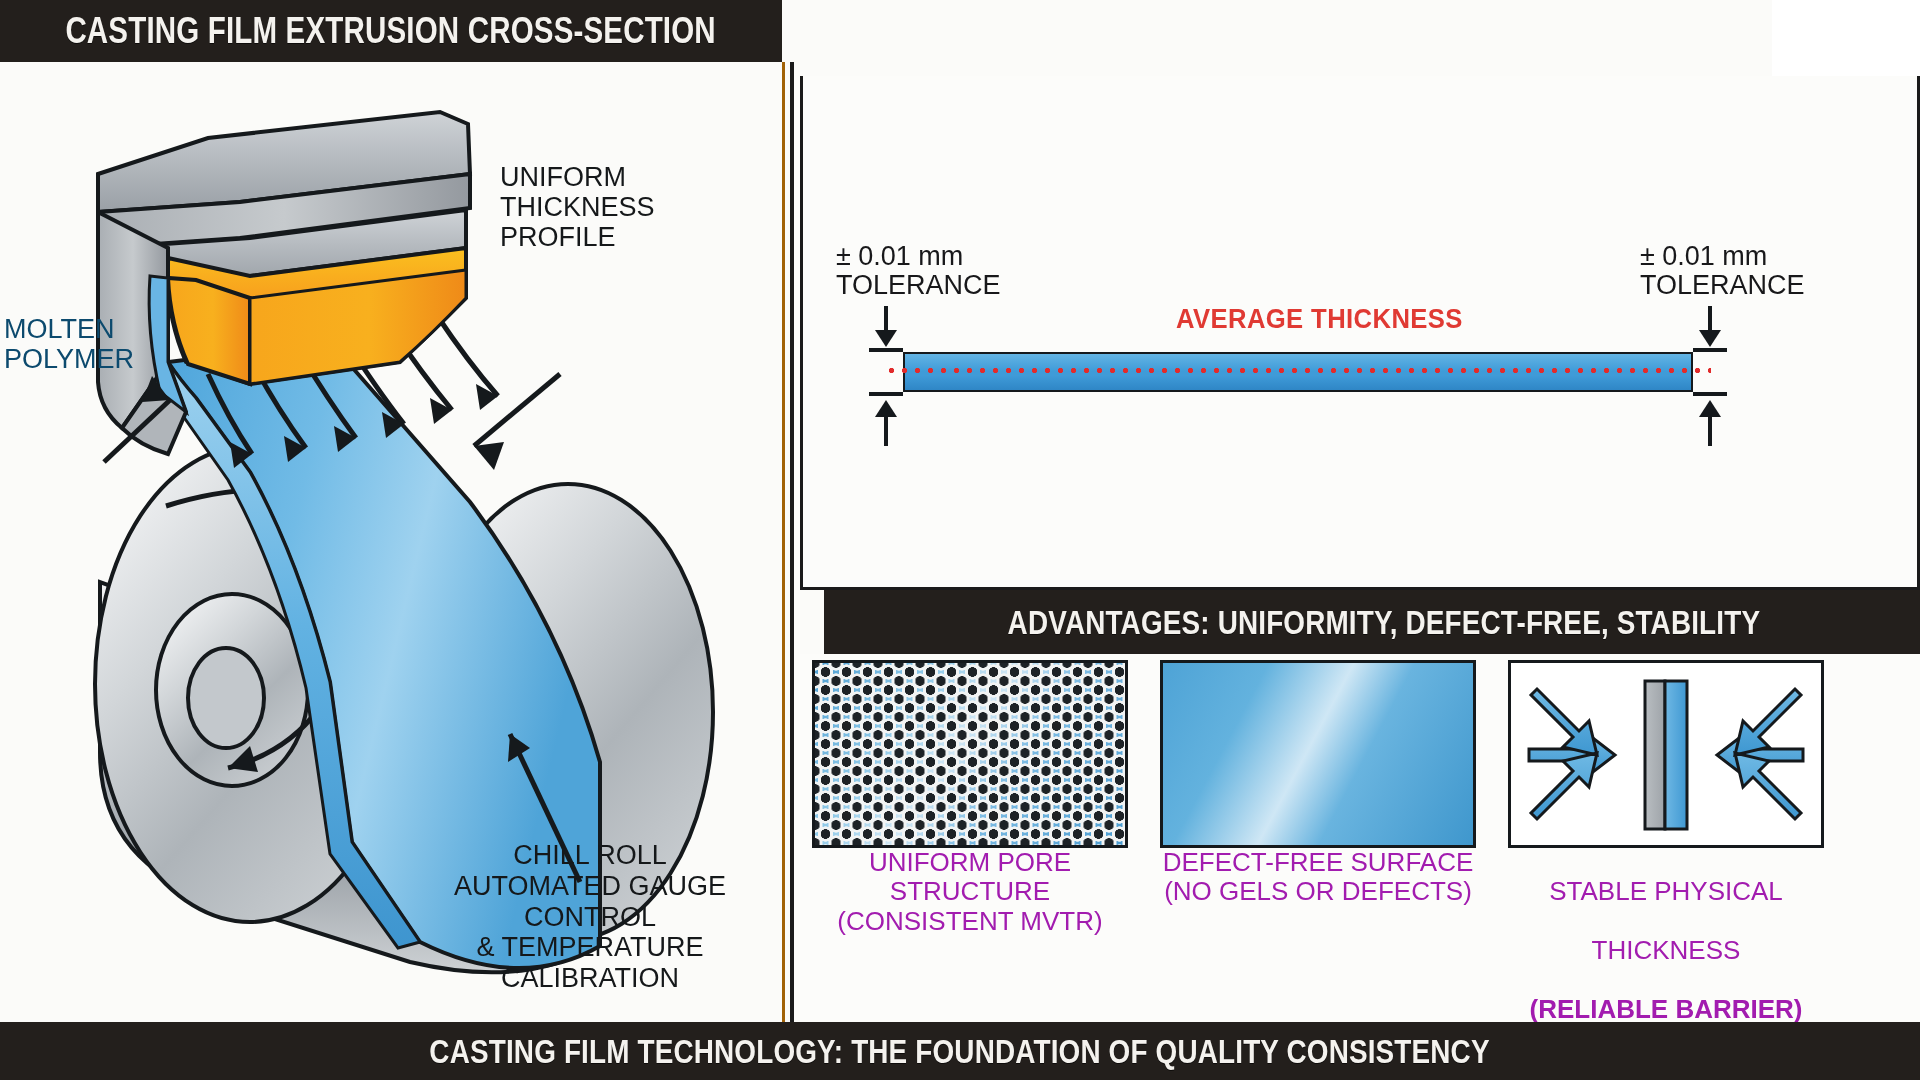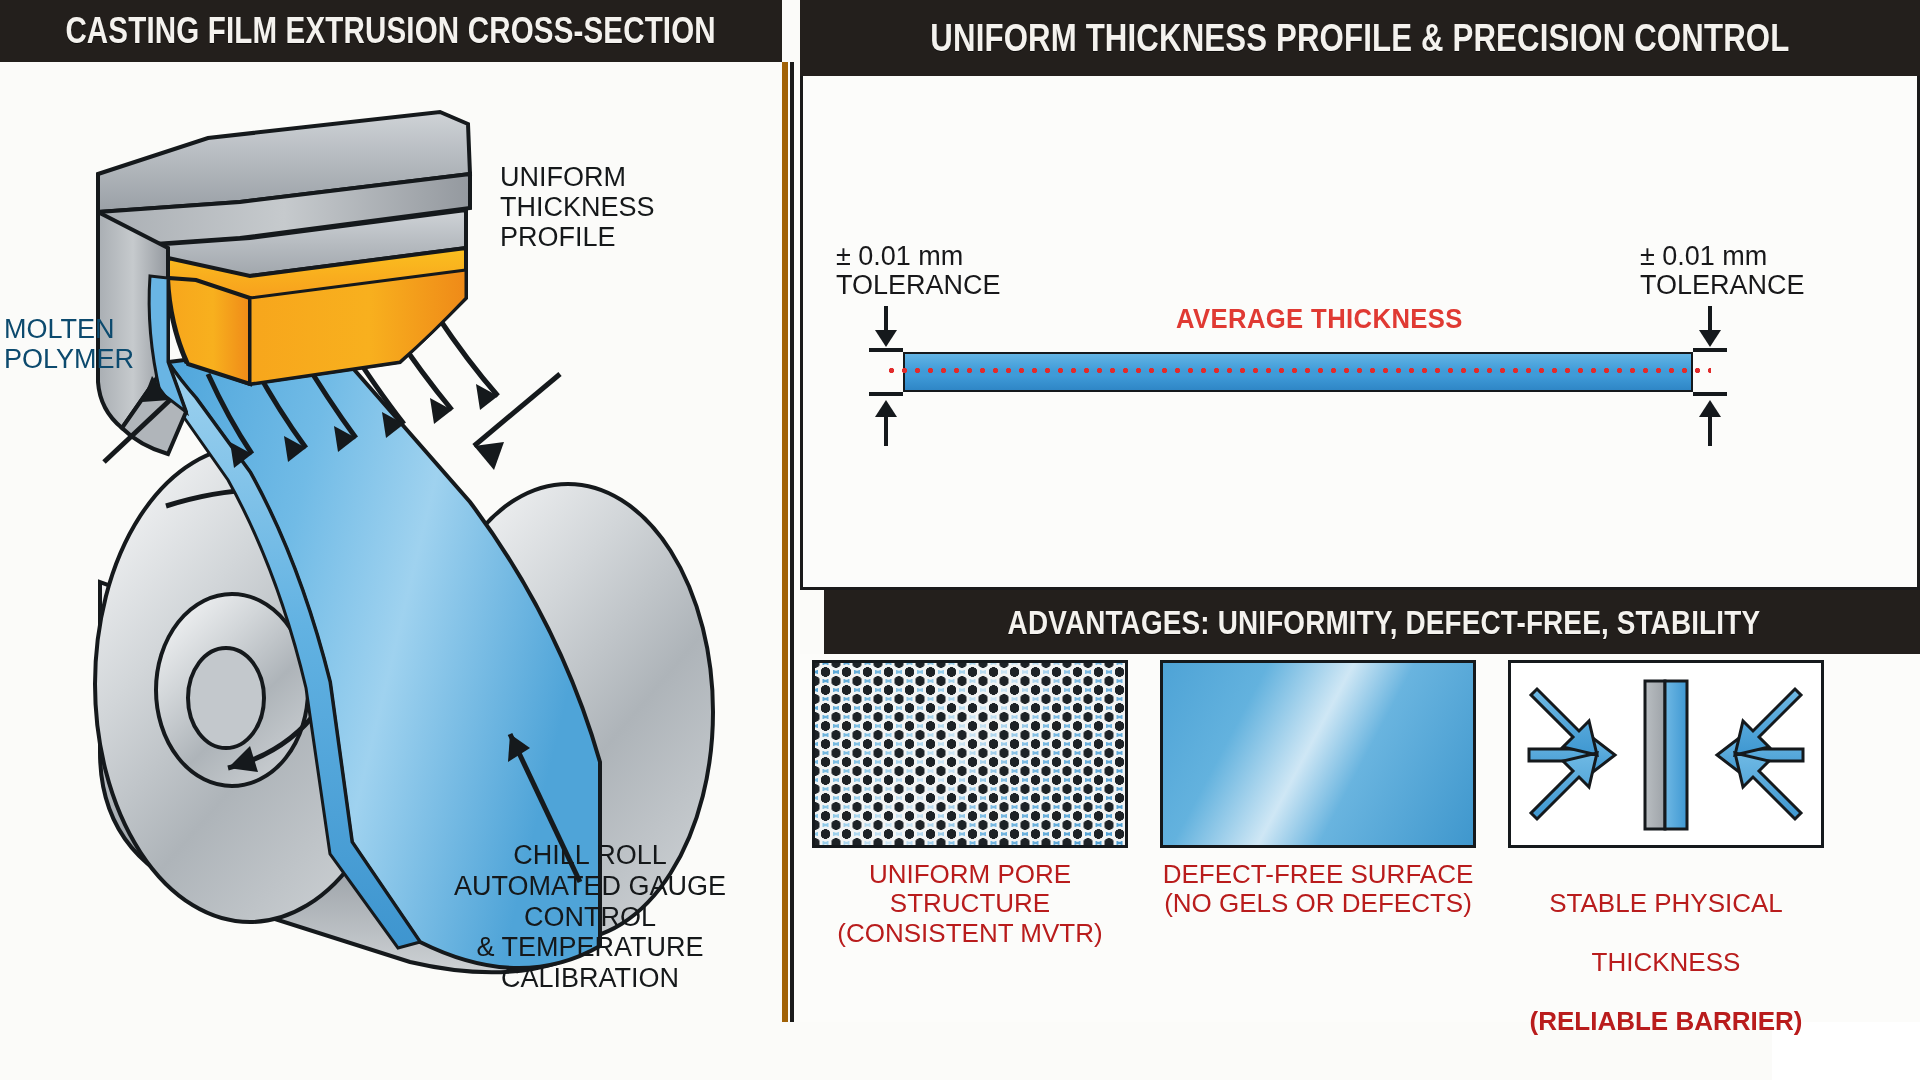--- a/index.html
+++ b/index.html
@@ -17,21 +17,21 @@
   #hdr-left span{font-size:36px;}
   #hdr-right{left:800px;top:0;width:1120px;height:76px;}
   #hdr-right span{font-size:38px;}
   #hdr-adv{left:800px;top:590px;width:1120px;height:64px;margin-left:24px;}
   #hdr-adv span{font-size:34px;}
   #footer{left:0;top:1022px;width:1920px;height:58px;}
   #footer span{font-size:34px;}
 
   
   .panel{position:absolute;background:#fbfbf9;}
-  #left-panel{left:0;top:62px;width:782px;height:960px;border-right:6px solid #a16207;}
+  #left-panel{left:0;top:62px;width:782px;height:960px;border-right:3px solid #a16207;}
   #divider{position:absolute;left:790px;top:62px;width:4px;height:960px;background:#1a1a1a;}
   #profile-panel{left:800px;top:76px;width:1120px;height:514px;
       border:3px solid #1a1a1a;border-top:none;box-sizing:border-box;background:#fcfcfa;}
   #adv-panel{left:800px;top:654px;width:1120px;height:368px;background:#fcfcfa;}
 
   
   .tol-label{position:absolute;font-size:27px;line-height:1.08;color:#18181a;font-weight:400;white-space:nowrap;}
   #tol-left{left:836px;top:242px;}
   #tol-right{left:1640px;top:242px;}
   .tol-l1{display:block;}
@@ -47,21 +47,21 @@
 
   .tick{position:absolute;background:#15191c;height:4px;width:34px;}
   .arrowline{position:absolute;background:#15191c;width:4px;}
   .arrowhead{position:absolute;width:0;height:0;border-left:11px solid transparent;border-right:11px solid transparent;}
   .ah-down{border-top:17px solid #15191c;}
   .ah-up{border-bottom:17px solid #15191c;}
 
   
   .card{position:absolute;top:660px;width:316px;}
   .card .art{width:316px;height:188px;border:3px solid #15191c;box-sizing:border-box;position:relative;overflow:hidden;background:#fff;}
-  .card .cap{margin-top:12px;text-align:center;font-size:26px;line-height:1.13;color:#b91c1c;white-space:pre-line;}
+  .card .cap{text-align:center;font-size:26px;line-height:1.13;color:#a21caf;white-space:pre-line;}
   .card .cap b{font-weight:700;}
   #card1{left:812px;}
   #card2{left:1160px;}
   #card3{left:1508px;}
 
   #pore-art{background:linear-gradient(125deg,#4e9fd2 0%,#8fc9e8 28%,#cfe6f4 46%,#79b9e2 64%,#4a9bcf 100%);}
   #pore-dots{position:absolute;inset:0;
      background-image:radial-gradient(circle,#1d2226 0 4.6px,#f2f4f4 5.0px 7.4px,transparent 7.8px);
      background-size:21px 18px;background-position:0 0;}
   #pore-dots2{position:absolute;inset:0;
@@ -71,23 +71,20 @@
 </style>
 </head>
 <body>
 
 <div id="stage">
 
   <div class="banner" id="hdr-left">
     <span>CASTING FILM EXTRUSION CROSS-SECTION</span>
   </div>
 
-  <div class="banner" id="hdr-right">
-    <span>UNIFORM THICKNESS PROFILE &amp; PRECISION CONTROL</span>
-  </div>
 
   <div class="panel" id="left-panel">
     <svg width="782" height="960" viewBox="0 0 782 960">
       <defs>
         <linearGradient id="gMetalTop" x1="0" y1="0" x2="0" y2="1">
           <stop offset="0%" stop-color="#cfd3d7"></stop>
             <stop offset="45%" stop-color="#b6bbc0"></stop>
           <stop offset="100%" stop-color="#9aa0a6"></stop>
         </linearGradient>
         <linearGradient id="gMetalSide" x1="0" y1="0" x2="1" y2="0">
@@ -306,14 +303,17 @@
         <path d="M284 156 l-42 -42 l-10 10 l-8 -34 l34 8 l-10 10 l42 42 z" fill="url(#gArr)" stroke="#15191c" stroke-width="3"></path>
       </svg>
     </div>
     <div class="cap">
       <span>STABLE PHYSICAL</span><br>
       <span>THICKNESS</span><br>
       <b>(RELIABLE BARRIER)</b>
     </div>
   </div>
 
+  <div class="banner" id="footer">
+    <span>CASTING FILM TECHNOLOGY: THE FOUNDATION OF QUALITY CONSISTENCY</span>
+  </div>
 
 </div>
 
 </body></html>

